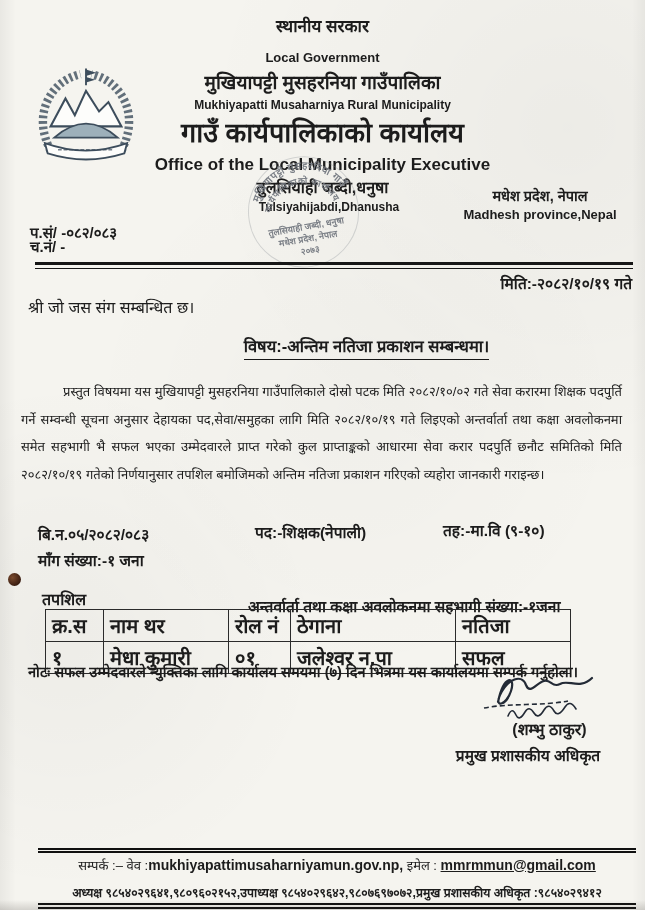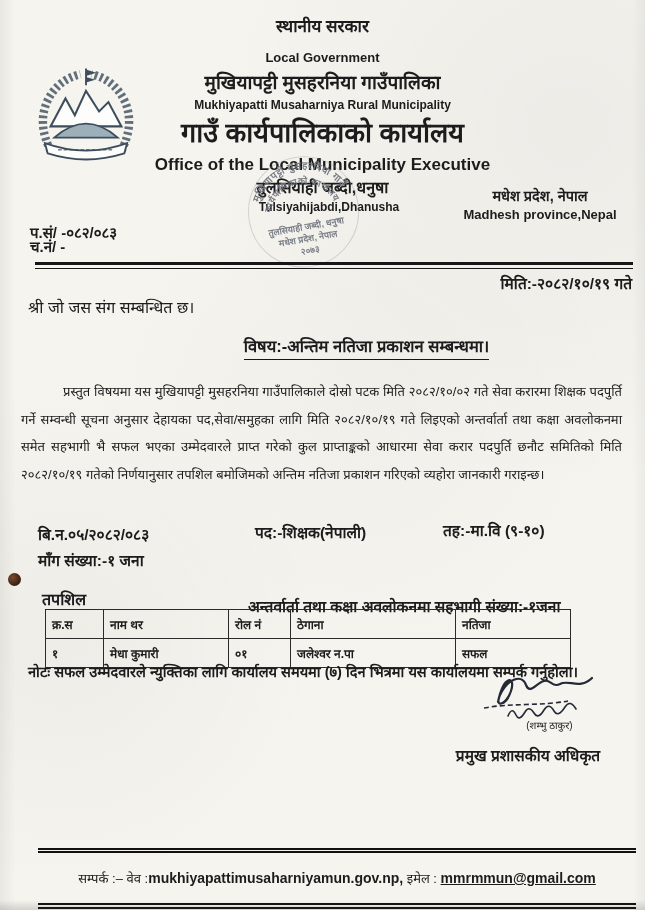--- a/index.html
+++ b/index.html
@@ -37,24 +37,24 @@
   .dateline{left:420px;top:272px;width:212px;text-align:right;font-size:15.5px;font-weight:bold;}
   .salutation{left:28px;top:296px;font-size:16px;}
   .subject-wrap{left:0;top:334px;width:645px;text-align:center;padding-left:44px;}
   .subject{display:inline-block;font-size:16.5px;font-weight:bold;
     border-bottom:1.6px solid #161616;padding-bottom:2px;}
   .bodytext{left:21px;top:378px;width:601px;font-size:13px;line-height:27.5px;
     text-align:justify;text-indent:42px;}
   .det{font-size:15.5px;font-weight:bold;}
   .tbl-title{left:42px;top:588px;font-size:16px;font-weight:bold;}
   table.res{position:absolute;left:45px;top:609px;border-collapse:collapse;table-layout:fixed;}
-  table.res td{border:1.6px solid #2b2b2b;font-size:12px;font-weight:600;
+  table.res td{border:1.6px solid #2b2b2b;font-size:20px;font-weight:600;
     padding:2px 6px;height:24px;vertical-align:middle;white-space:nowrap;overflow:hidden;}
   .note{left:28px;top:661px;width:598px;font-size:14.6px;font-weight:bold;}
-  .sig-name{left:462px;top:718px;width:175px;text-align:center;font-size:10px;font-weight:normal;}
+  .sig-name{left:462px;top:718px;width:175px;text-align:center;font-size:16px;font-weight:bold;}
   .sig-title{left:418px;top:744px;width:220px;text-align:center;font-size:15.5px;font-weight:bold;}
   .footer{left:38px;top:848px;width:598px;height:50px;
     border-top:5px double #101010;border-bottom:6px double #101010;
     display:flex;flex-direction:column;justify-content:center;gap:10px;}
   .f1{text-align:center;font-size:13px;}
   .f1 .site{font-weight:bold;font-size:14px;}
   .f1 .mail{font-weight:bold;font-size:14px;text-decoration:underline;}
   .f2{text-align:center;font-size:12.3px;font-weight:bold;}
   .punch{left:8px;top:573px;width:13px;height:13px;border-radius:50%;
     background:radial-gradient(circle at 35% 35%, #7a4a2e, #3a1d10 70%);}
@@ -173,15 +173,16 @@
       <path d="M40,48 q4,-10 8,-1 q3,7 9,-3 q4,-7 9,1 q4,7 10,-3 q5,-8 10,1 q4,7 11,-4 q5,-8 11,2" fill="none" stroke="#232a36" stroke-width="1.6" stroke-linecap="round"></path>
     </svg>
   </div>
   <div class="abs sig-name">(शम्भु ठाकुर)</div>
   <div class="abs sig-title">प्रमुख प्रशासकीय अधिकृत</div>
 
   <div class="abs footer">
     <div class="f1">
       <span>सम्पर्क :– वेव :</span><span class="site">mukhiyapattimusaharniyamun.gov.np,</span><span> इमेल : </span><span class="mail">mmrmmun@gmail.com</span>
     </div>
+    <div class="f2">अध्यक्ष ९८५४०२९६४१,९८०९६०२१५२,उपाध्यक्ष ९८५४०२९६४२,९८०७६९७०७२,प्रमुख प्रशासकीय अधिकृत :९८५४०२९४१२</div>
   </div>
 
 </div>
 
 </body></html>

